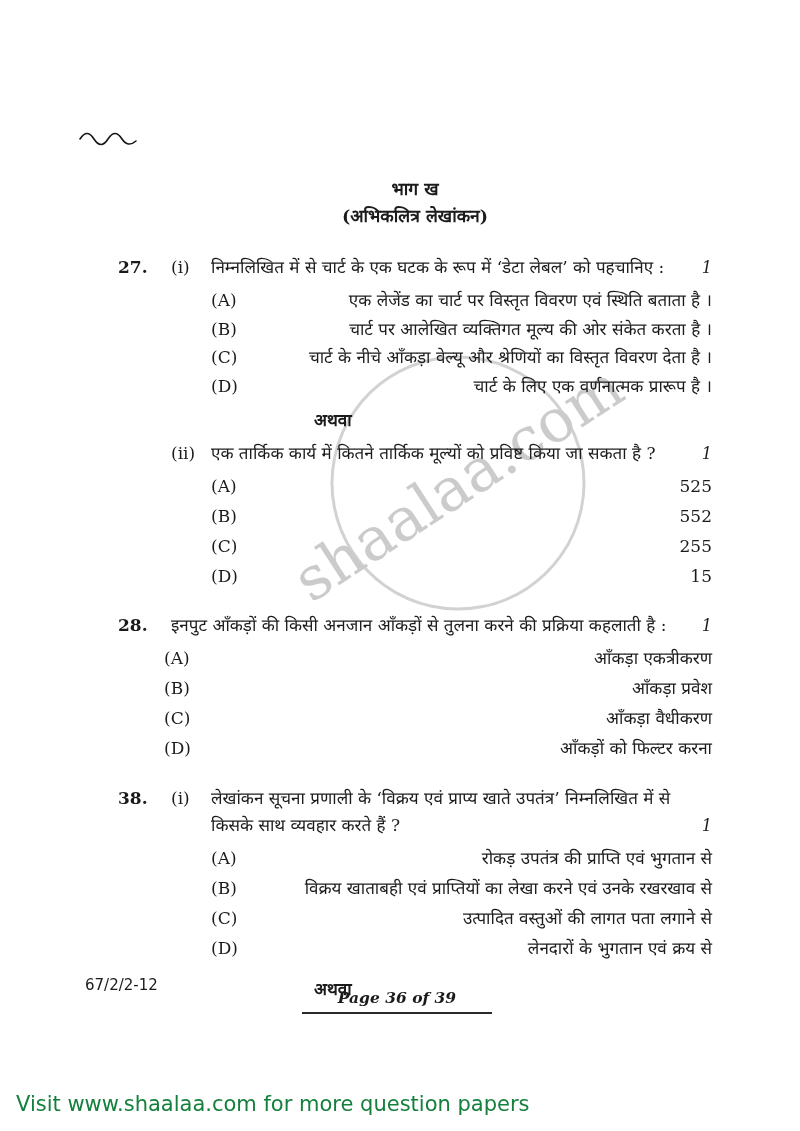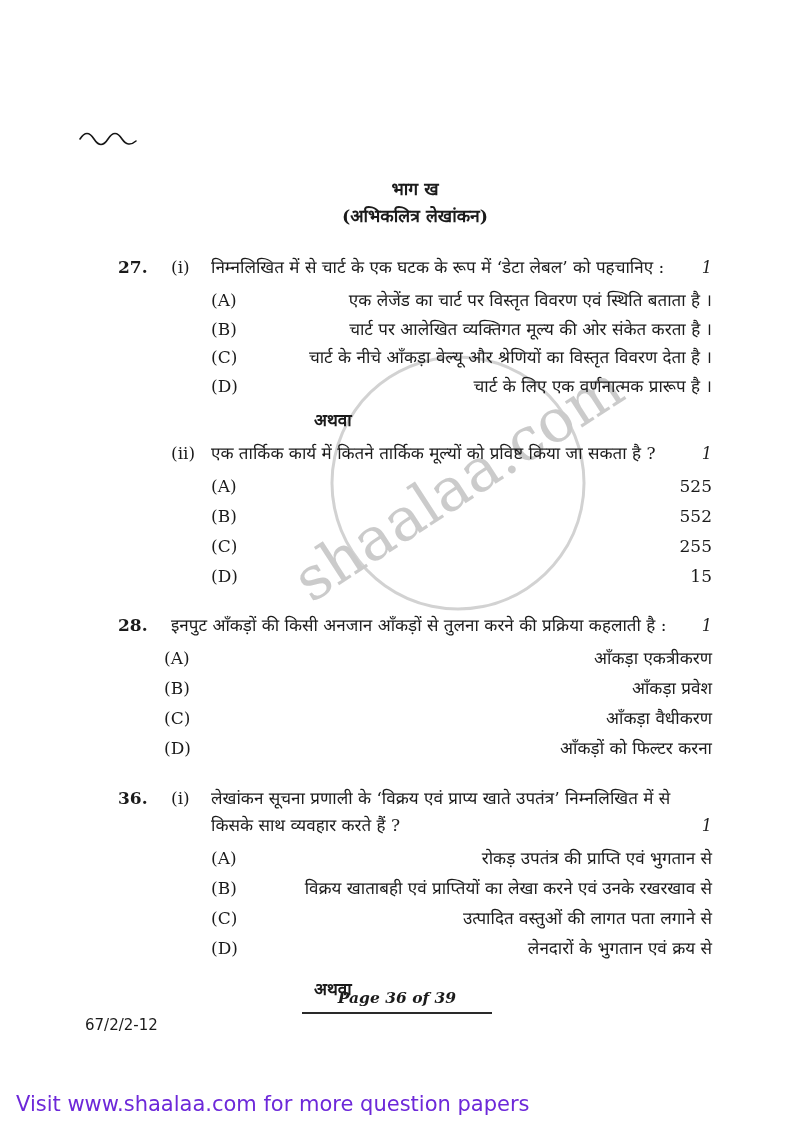--- a/index.html
+++ b/index.html
@@ -31,30 +31,30 @@
   .opts.indent-part { margin-left:93px; }
   .opts.indent-q { margin-left:46px; }
   .opt-row { display:flex; line-height:26.5px; margin-top:2px; }
   .opt-label { width:43px; flex:none; }
   .opt-label.wide { width:45px; }
   .opt-text { flex:1;text-align:right; }
   .opts.spread .opt-row { margin-top:3.5px; }
 
   .or-label { font-weight:bold; margin:8px 0 6px 196px; line-height:27px; }
 
-  .footer-code { position:absolute; left:85px; top:1016px; font-family:"DejaVu Sans","Liberation Sans",sans-serif; font-size:15px; z-index:1; }
+  .footer-code { position:absolute; left:85px; top:976px; font-family:"DejaVu Sans","Liberation Sans",sans-serif; font-size:15px; z-index:1; }
   .footer-page {
     position:absolute; left:302px; top:988px; width:190px; z-index:1;
     text-align:center; font-style:italic; font-weight:bold; font-size:15.5px;
     border-bottom:2px solid #2a2a2a; padding-bottom:5px;
   }
   .bottom-banner {
     position:absolute; left:16px; top:1092px; z-index:1;
     font-family:"DejaVu Sans","Liberation Sans",sans-serif;
-    font-size:21px; color:#6d28d9;
+    font-size:21px; color:#15803d;
   }
 </style>
 </head>
 <body>
 
 <div class="page">
 
   <svg class="squiggle" width="62" height="22" viewBox="0 0 62 22">
     <path d="M2 13 q 7 -11 14 0 q 7 11 14 0 q 7 -11 14 0 q 6 9 14 2" fill="none" stroke="#161616" stroke-width="1.6" stroke-linecap="round"></path>
   </svg>
@@ -148,21 +148,21 @@
         </div>
         <div class="opt-row">
           <span class="opt-label wide">(D)</span>
           <span class="opt-text">आँकड़ों को फिल्टर करना</span>
         </div>
       </div>
     </div>
 
     <div class="q-block" style="margin-top:24px;">
       <div class="q-row">
-        <span class="q-num">36.</span>
+        <span class="q-num">38.</span>
         <span class="q-part">(i)</span>
         <span class="q-text">लेखांकन सूचना प्रणाली के ‘विक्रय एवं प्राप्य खाते उपतंत्र’ निम्नलिखित में से किसके साथ व्यवहार करते हैं ?</span>
         <span class="q-marks">1</span>
       </div>
       <div class="opts indent-part spread">
         <div class="opt-row">
           <span class="opt-label">(A)</span>
           <span class="opt-text">रोकड़ उपतंत्र की प्राप्ति एवं भुगतान से</span>
         </div>
         <div class="opt-row">

